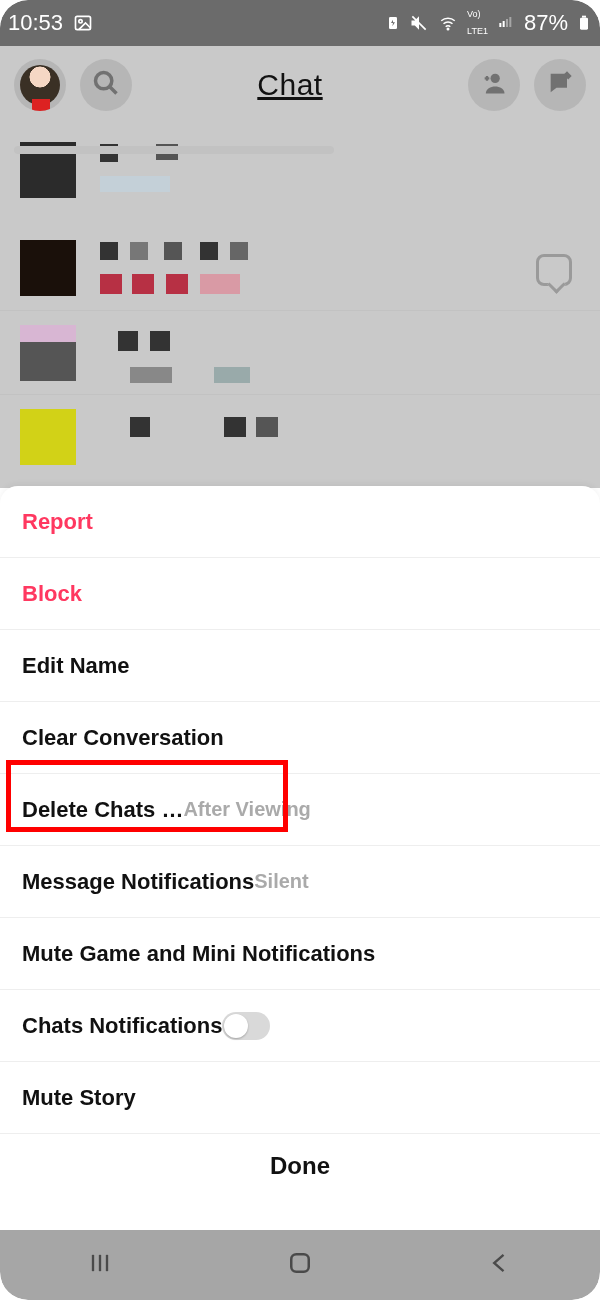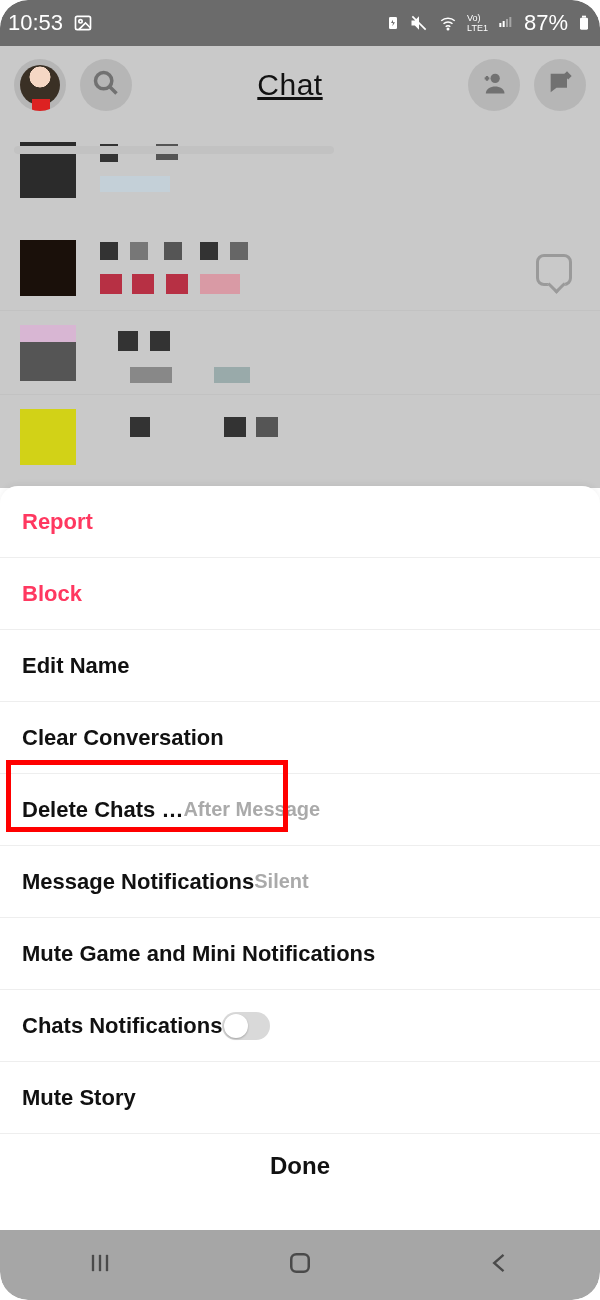--- a/index.html
+++ b/index.html
@@ -80,21 +80,21 @@
           </svg>
         </span>
       <span class="ic">
           <svg width="22" height="18" viewBox="0 0 24 24" fill="none" stroke="#fff" stroke-width="2">
             <path d="M3 9a14 14 0 0 1 18 0"></path>
             <path d="M6 13a9 9 0 0 1 12 0"></path>
             <path d="M9 17a4 4 0 0 1 6 0"></path>
             <circle cx="12" cy="20" r="1" fill="#fff"></circle>
           </svg>
         </span>
-      <span class="ic" style="font-size:9px;line-height:10px;">Vo)<br>LTE1</span>
+      <span class="ic" style="font-size:9px;line-height:17px;">Vo)<br>LTE1</span>
       <span class="ic">
           <svg width="20" height="16" viewBox="0 0 24 24" fill="#fff">
             <rect x="2" y="12" width="3" height="6"></rect>
             <rect x="7" y="9" width="3" height="9"></rect>
             <rect x="12" y="6" width="3" height="12" opacity="0.4"></rect>
             <rect x="17" y="3" width="3" height="15" opacity="0.4"></rect>
           </svg>
         </span>
       <span class="pct">87%</span>
       <span class="ic">
@@ -180,21 +180,21 @@
         <span>Block</span>
       </div>
     <div class="item">
         <span>Edit Name</span>
       </div>
     <div class="item">
         <span>Clear Conversation</span>
       </div>
     <div class="item">
       <span>Delete Chats …</span>
-      <span class="sub">After Message</span>
+      <span class="sub">After Viewing</span>
     </div>
     <div class="item">
       <span>Message Notifications</span>
       <span class="sub">Silent</span>
     </div>
     <div class="item">
         <span>Mute Game and Mini Notifications</span>
       </div>
     <div class="item">
       <span>Chats Notifications</span>

